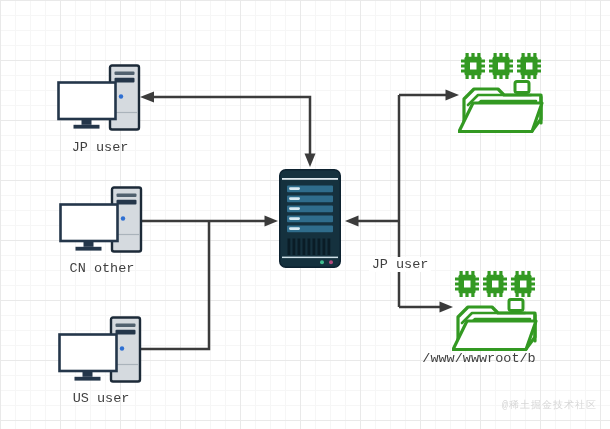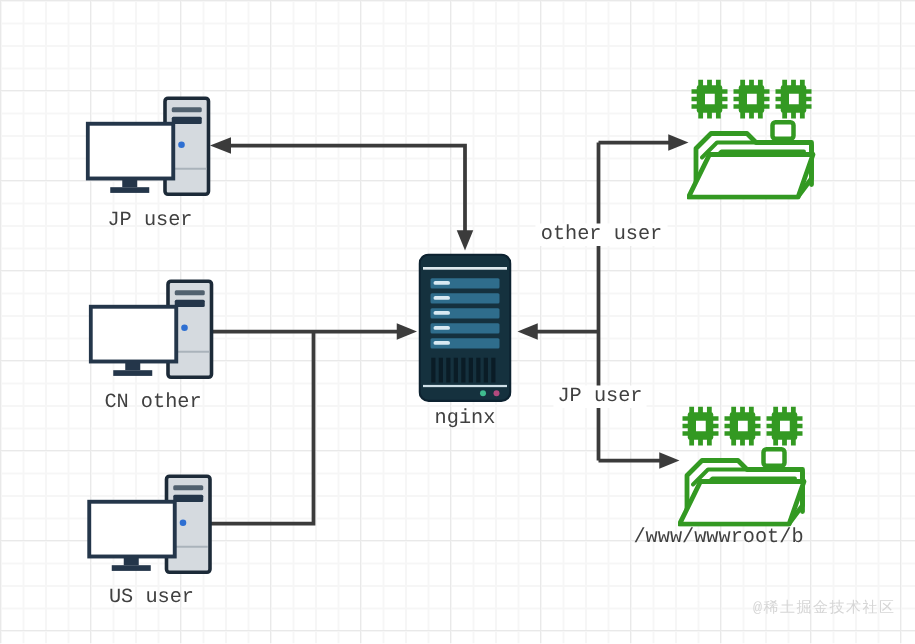--- a/index.html
+++ b/index.html
@@ -136,34 +136,30 @@
         <rect x="33.5" y="69.5" width="2.8" height="16.5"></rect>
       <rect x="38.5" y="69.5" width="2.8" height="16.5"></rect>
         <rect x="43.5" y="69.5" width="2.8" height="16.5"></rect>
       <rect x="48.5" y="69.5" width="2.8" height="16.5"></rect>
     </g>
     <rect x="3" y="87.6" width="56" height="1.5" fill="#cfe0e8"></rect>
     <circle cx="43" cy="93.2" r="2" fill="#3fbd8f"></circle>
     <circle cx="52" cy="93.2" r="2" fill="#b34a7e"></circle>
   </svg>
   <div class="label" style="left:250px;top:271px;width:120px">
-    <div>nginx</div>
   </div>
 
   <svg class="node" style="left:458px;top:53px" width="90" height="80" viewBox="0 0 90 80">
       <use href="#folder-node"></use>
     </svg>
 
   <svg class="node" style="left:452px;top:271px" width="90" height="80" viewBox="0 0 90 80">
       <use href="#folder-node"></use>
     </svg>
   <div class="label" style="left:409px;top:350px;width:140px">/www/wwwroot/b</div>
 
-  <div class="label edge-label" style="left:351px;top:148px;width:100px">
-    <span>other user</span>
-  </div>
   <div class="label edge-label" style="left:350px;top:256px;width:100px">
     <span>JP user</span>
   </div>
 
   <div class="watermark">@稀土掘金技术社区</div>
 
 </div>
 
 </body></html>

